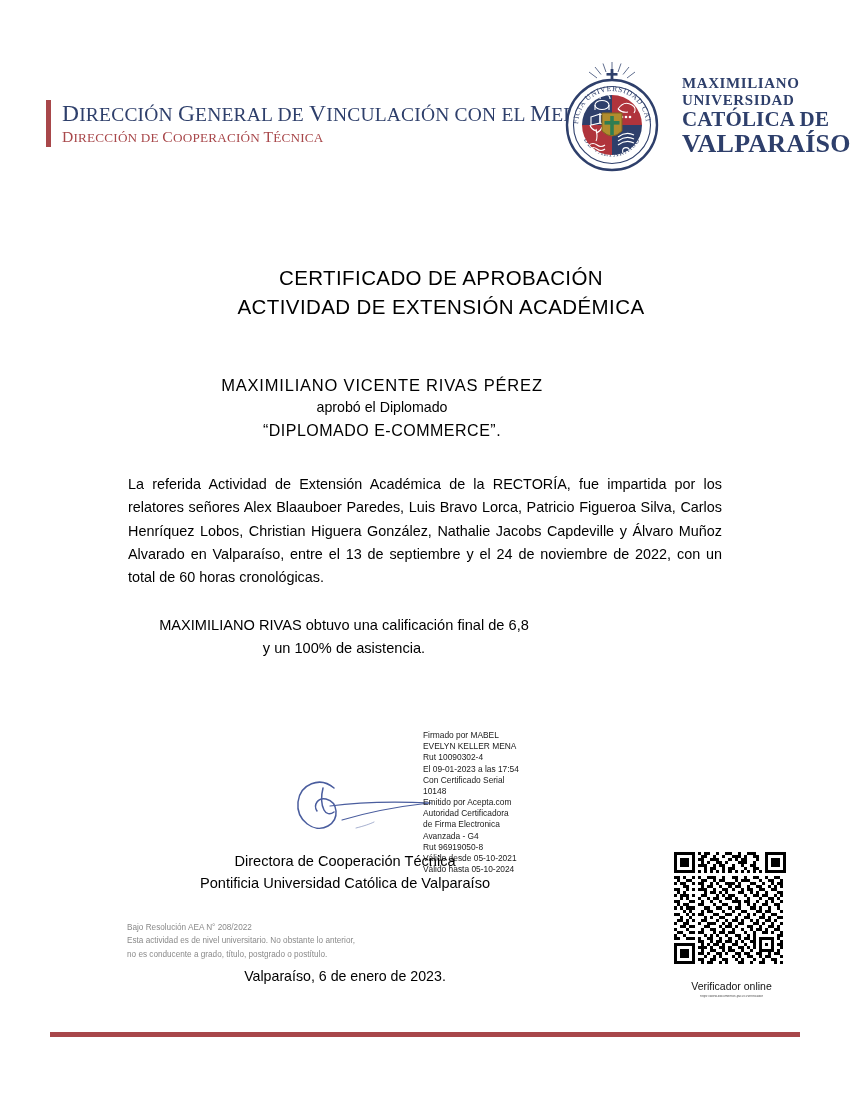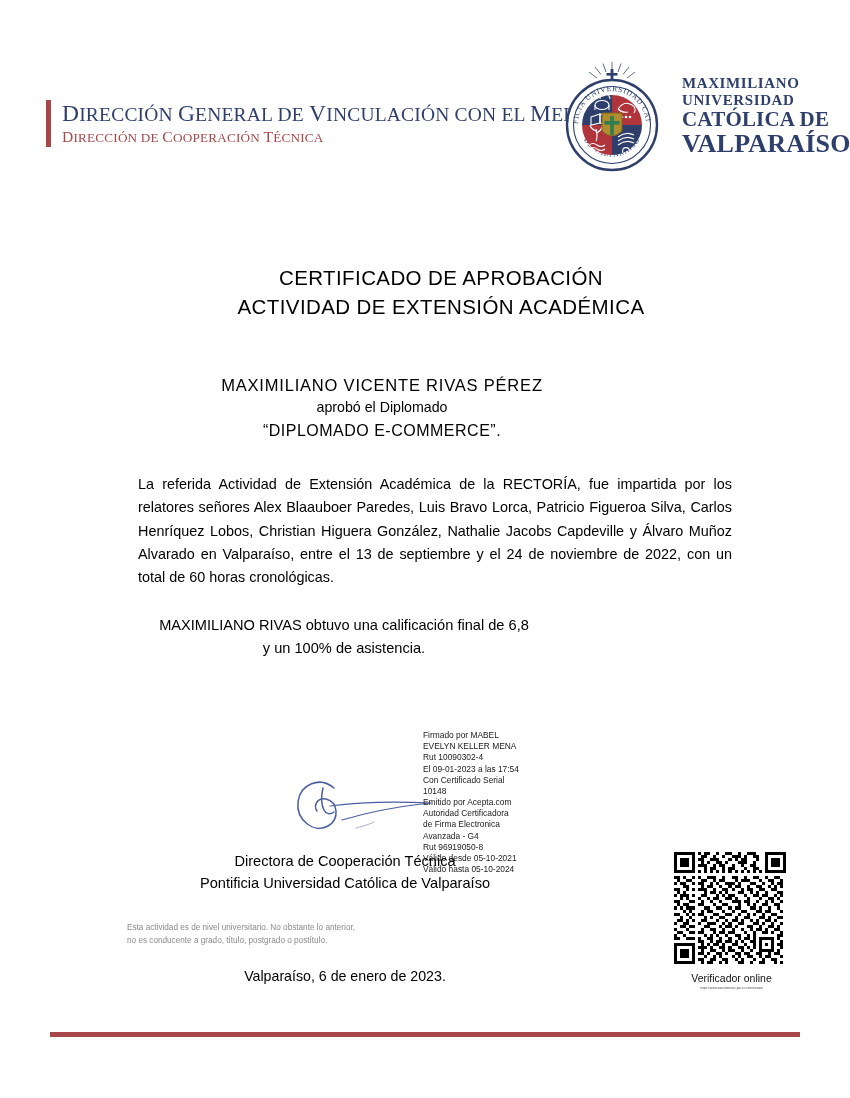--- a/index.html
+++ b/index.html
@@ -128,21 +128,20 @@
   
   #body-paragraph {
     position: absolute;
     left: 128px;
     top: 473px;
     width: 594px;
     text-align: justify;
     font-size: 14.4px;
     line-height: 1.62;
     color: #000;
-    margin-left: 10px;
   }
 
   
   #grade-block {
     position: absolute;
     left: 0; top: 614px;
     width: 688px;
     text-align: center;
     font-size: 14.6px;
     line-height: 1.55;
@@ -218,21 +217,21 @@
     text-align: center;
   }
   #qr-code {
     width: 112px;
     height: 112px;
     display: block;
   }
   #qr-caption {
     font-size: 10.5px;
     color: #111;
-    margin-top: 8px;
+    margin-top: 16px;
     line-height: 1.2;
   }
   #qr-microtext {
     font-size: 3.1px;
     color: #4a4a4a;
     line-height: 1.2;
     margin-top: 2px;
     letter-spacing: 0.1px;
     white-space: nowrap;
     overflow: hidden;
@@ -395,20 +394,21 @@
 Válido desde 05-10-2021
 Válido hasta 05-10-2024</div>
 </div>
 
 <div id="signer-block">
   <div>Directora de Cooperación Técnica</div>
   <div>Pontificia Universidad Católica de Valparaíso</div>
 </div>
 
 <div id="legal-footer">
+  <div>Bajo Resolución AEA N° 208/2022</div>
   <div>Esta actividad es de nivel universitario. No obstante lo anterior,</div>
   <div>no es conducente a grado, título, postgrado o postítulo.</div>
 </div>
 
 <div id="place-date">Valparaíso, 6 de enero de 2023.</div>
 
 <div id="qr-block">
   <svg id="qr-code" viewBox="0 0 37 37" shape-rendering="crispEdges">
     <rect width="37" height="37" fill="#ffffff"></rect>
     <g fill="#000000">

